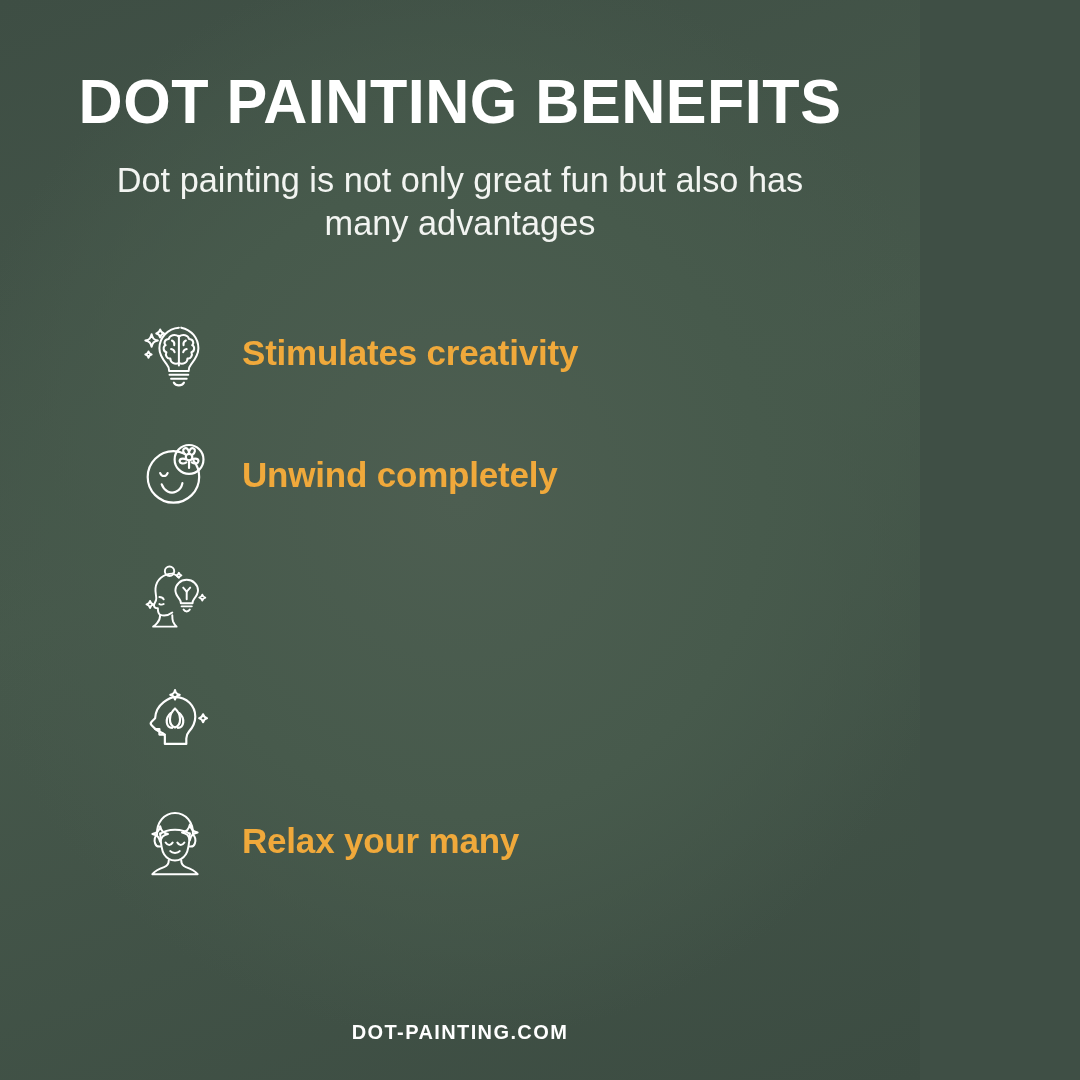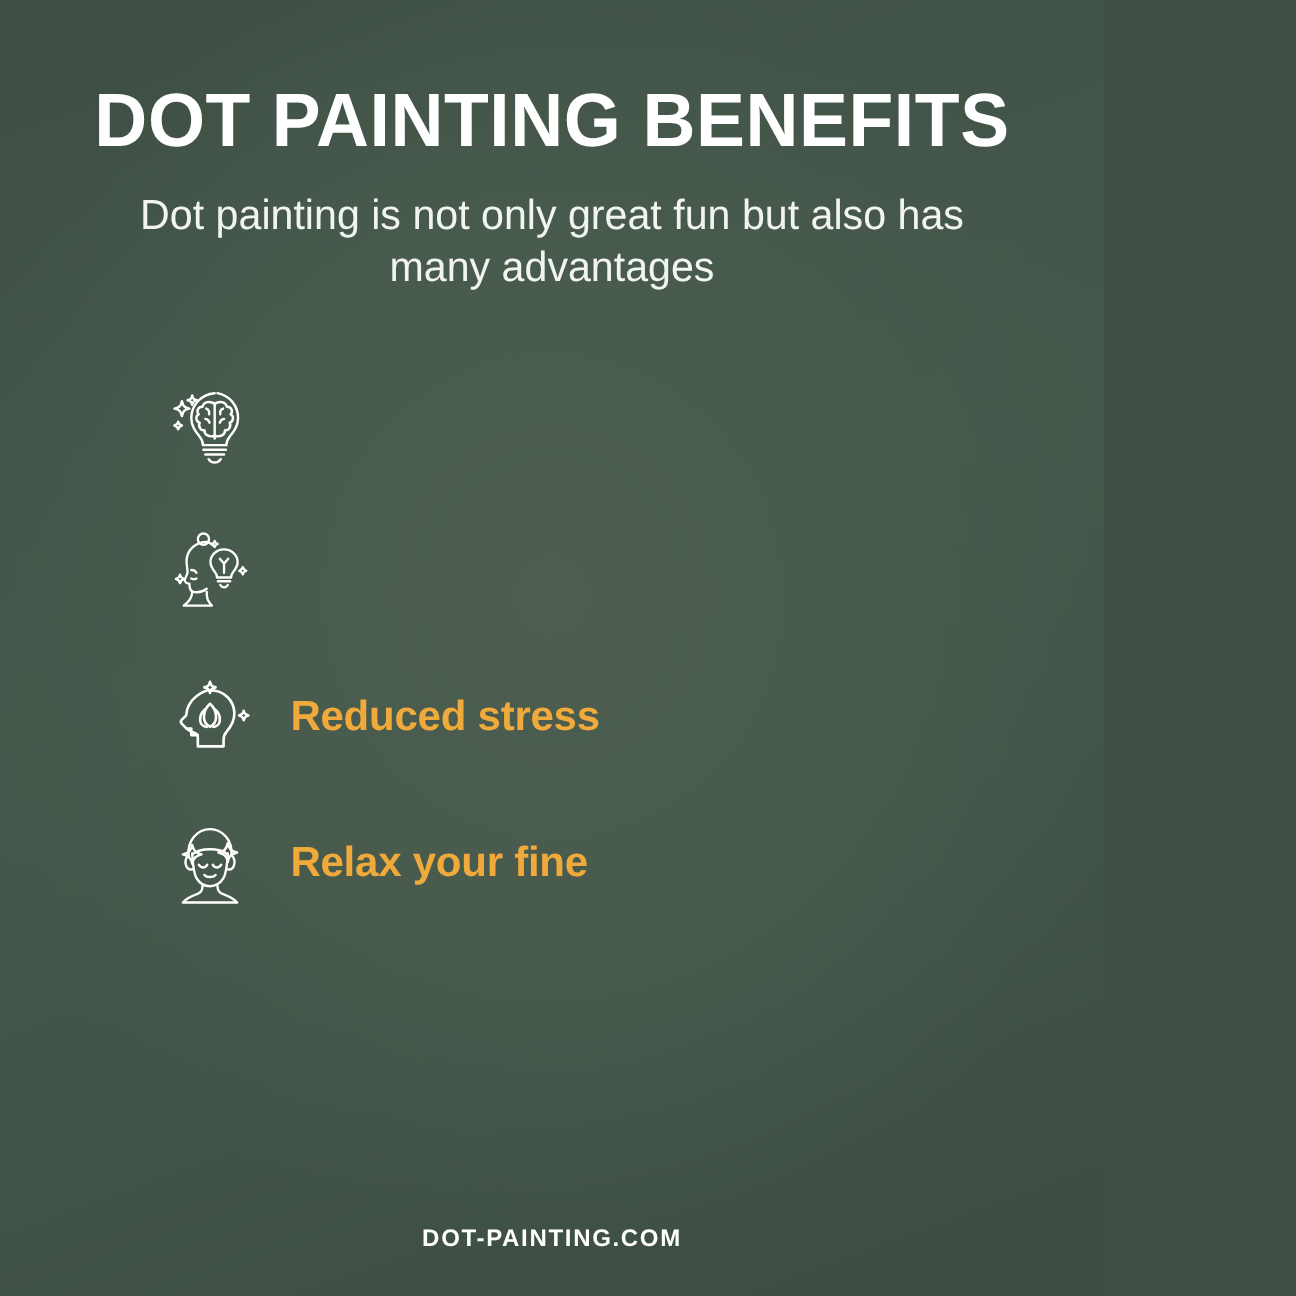--- a/index.html
+++ b/index.html
@@ -147,22 +147,45 @@
 
           <path d="M43 78 L67 78"></path>
           <path d="M45 83 L65 83"></path>
           <path d="M48.5 88 C50 90.5 52 91.5 55 91.5 C58 91.5 60 90.5 61.5 88"></path>
 
           <path d="M20 26 C21.2 31.4 22.6 32.8 28 34 C22.6 35.2 21.2 36.6 20 42 C18.8 36.6 17.4 35.2 12 34 C17.4 32.8 18.8 31.4 20 26 Z"></path>
           <path d="M31 20 C31.8 23.4 32.6 24.2 36 25 C32.6 25.8 31.8 26.6 31 30 C30.2 26.6 29.4 25.8 26 25 C29.4 24.2 30.2 23.4 31 20 Z"></path>
           <path d="M16 48 C16.7 50.6 17.4 51.3 20 52 C17.4 52.7 16.7 53.4 16 56 C15.3 53.4 14.6 52.7 12 52 C14.6 51.3 15.3 50.6 16 48 Z"></path>
         </svg>
       </span>
-    </div>
-
+      <span class="benefit-label">Stimulates creativity</span>
+    </div>
+
+    <div class="benefit-row">
+      <span class="benefit-icon">
+        <svg viewBox="0 0 100 100" fill="none" stroke="#FFFFFF" stroke-width="2.8" stroke-linecap="round" stroke-linejoin="round">
+
+          <path d="M74 32 C78.5 37.5 81 44.7 81 52.5 C81 70.7 66.2 85.5 48 85.5 C29.8 85.5 15 70.7 15 52.5 C15 34.3 29.8 19.5 48 19.5 C53.2 19.5 58.1 20.7 62.5 22.9"></path>
+
+          <path d="M31 47.5 C33 52.5 38.5 52.5 40.5 47.5"></path>
+
+          <path d="M33 62 C36 70.5 44 74.5 51 71.5 C55.5 69.5 58.5 65.5 59.5 60.5"></path>
+
+          <circle cx="68" cy="30" r="18.5"></circle>
+
+          <circle cx="68" cy="27" r="4.2"></circle>
+          <path d="M68 22.5 C68 17.5 71 14.5 74 16 C76.5 17.3 76 21.5 72.2 24.2"></path>
+          <path d="M68 22.5 C68 17.5 65 14.5 62 16 C59.5 17.3 60 21.5 63.8 24.2"></path>
+          <path d="M72.2 29.8 C76.5 28 80.5 29.5 80 32.5 C79.6 35.2 75.4 36.4 71.5 33.9"></path>
+          <path d="M63.8 29.8 C59.5 28 55.5 29.5 56 32.5 C56.4 35.2 60.6 36.4 64.5 33.9"></path>
+          <path d="M68 31.5 L68 41"></path>
+        </svg>
+      </span>
+      <span class="benefit-label">Unwind completely</span>
+    </div>
 
     <div class="benefit-row">
       <span class="benefit-icon">
         <svg viewBox="0 0 100 100" fill="none" stroke="#FFFFFF" stroke-width="2.5" stroke-linecap="round" stroke-linejoin="round">
 
           <path d="M47 20 C35 20 26 28 25 39 C24.5 44 26 48 26 52 C26 56 23 58 23 61 C23 63.5 26 64.5 28 64.5 C28 68 28.5 71.5 31 73"></path>
           <path d="M31 73 C31 76.5 30 80 27 83.5 C24.5 86.5 22 88 22 88 L52 88 C52 88 49 85 47.5 81.5 C46.5 79 46.5 76 46.5 73.5"></path>
 
           <path d="M31 73 C36 74.5 42 73.5 46.5 70"></path>
           <path d="M30 50 C32.5 50 34.5 51 35.5 53"></path>
@@ -194,21 +217,20 @@
           <path d="M25 63 L30 63 L30 70 L37 70"></path>
 
           <path d="M50 36.5 C54 40 56.5 45.5 56.5 50.5 C56.5 55.5 53.5 59.5 50 61 C46.5 59.5 43.5 55.5 43.5 50.5 C43.5 45.5 46 40 50 36.5 Z"></path>
           <path d="M44.5 42.5 C41 45.5 39 50 39.5 54.5 C40 58.5 43 61.2 46.5 61.3"></path>
           <path d="M55.5 42.5 C59 45.5 61 50 60.5 54.5 C60 58.5 57 61.2 53.5 61.3"></path>
 
           <path d="M50 13 C51 17 52 18 56 19 C52 20 51 21 50 25 C49 21 48 20 44 19 C48 18 49 17 50 13 Z"></path>
           <path d="M86 44 C86.9 47.3 87.7 48.1 91 49 C87.7 49.9 86.9 50.7 86 54 C85.1 50.7 84.3 49.9 81 49 C84.3 48.1 85.1 47.3 86 44 Z"></path>
         </svg>
       </span>
-      <span class="benefit-label">Reduced stress</span>
     </div>
 
     <div class="benefit-row">
       <span class="benefit-icon">
         <svg viewBox="0 0 100 100" fill="none" stroke="#FFFFFF" stroke-width="2.6" stroke-linecap="round" stroke-linejoin="round">
 
           <path d="M27 42 C26 26 36.5 14 50 14 C63.5 14 74 26 73 42"></path>
 
           <path d="M27 42 C24 44 23 49 24.5 53 C25.5 56 28 57.5 31 57"></path>
           <path d="M73 42 C76 44 77 49 75.5 53 C74.5 56 72 57.5 69 57"></path>
@@ -221,21 +243,21 @@
           <path d="M53 52 C55 56 59.5 56 62 52"></path>
 
           <path d="M44 63 C46.5 66 53.5 66 56 63"></path>
 
           <path d="M42 75 C42 79 40 82 36 83.5 C29 86 24 89 21 92.5 L79 92.5 C76 89 71 86 64 83.5 C60 82 58 79 58 75"></path>
 
           <path d="M31 31 C32.6 37.5 34.5 39.4 41 41 C34.5 42.6 32.6 44.5 31 51 C29.4 44.5 27.5 42.6 21 41 C27.5 39.4 29.4 37.5 31 31 Z"></path>
           <path d="M69 29 C70.6 35.5 72.5 37.4 79 39 C72.5 40.6 70.6 42.5 69 49 C67.4 42.5 65.5 40.6 59 39 C65.5 37.4 67.4 35.5 69 29 Z"></path>
         </svg>
       </span>
-      <span class="benefit-label">Relax your fine</span>
+      <span class="benefit-label">Relax your many</span>
     </div>
 
 
   </div>
 
   <div class="footer">
     <span class="footer-text">DOT-PAINTING.COM</span>
   </div>
 
 </div>

